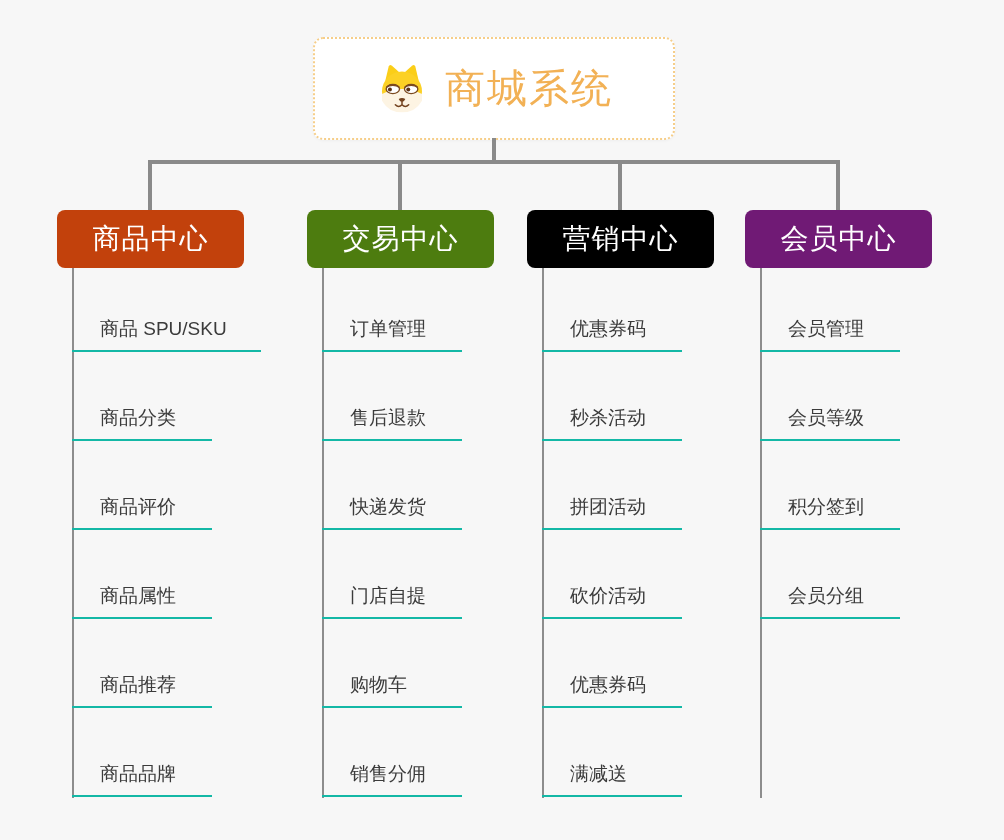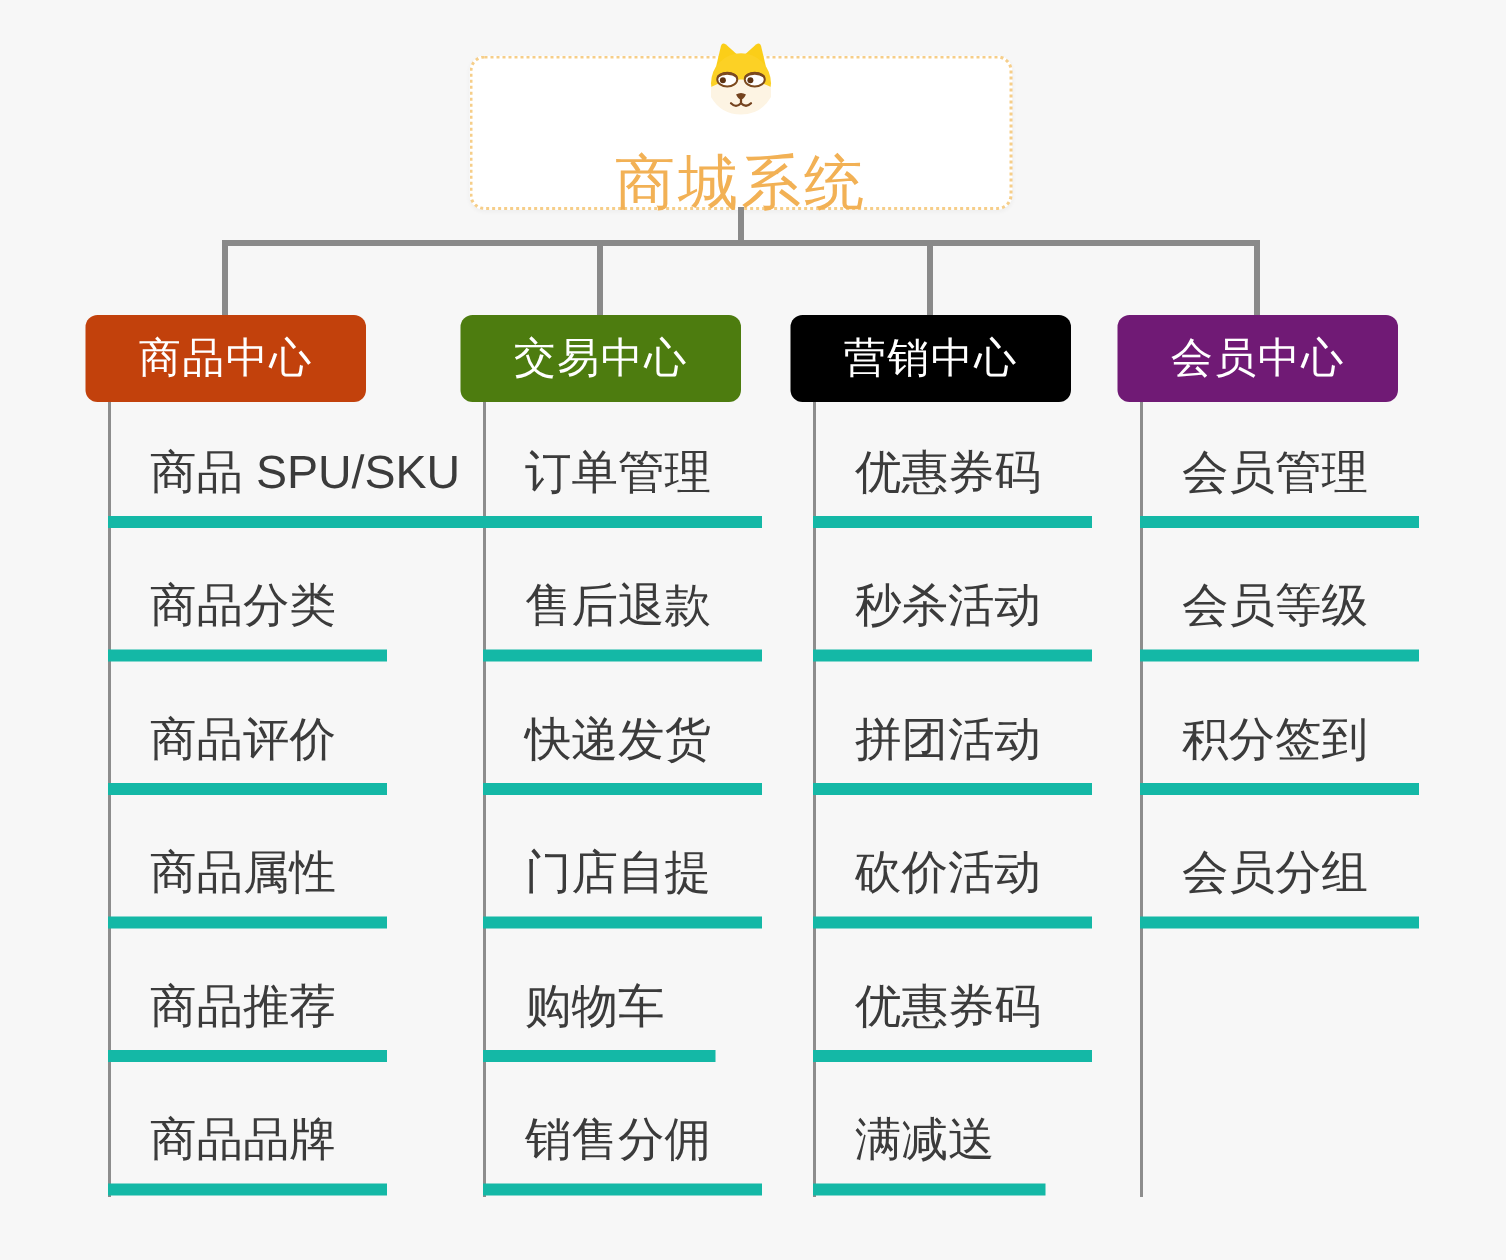--- a/index.html
+++ b/index.html
@@ -12,21 +12,20 @@
   .canvas { position:relative; width:1004px; height:840px; }
 
   
   .root-node {
     position:absolute; left:313px; top:37px; width:362px; height:103px;
     background:#ffffff;
     border:2px dotted #f6ce89;
     border-radius:10px;
     display:flex; align-items:center; justify-content:center; gap:16px;
     box-shadow:0 1px 3px rgba(0,0,0,0.04);
-    flex-direction:column;
   }
   .root-title {
     font-size:40px; letter-spacing:2px; color:#f2b155; font-weight:400;
     white-space:nowrap;
   }
   .dog { width:54px; height:50px; display:inline-flex; }
 
   
   .stem  { position:absolute; left:492px; top:138px; width:4px; height:26px; background:#8a8a8a; }
   .rail  { position:absolute; left:148px; top:160px; width:692px; height:4px; background:#8a8a8a; border-radius:2px; }
@@ -49,22 +48,22 @@
     background:#8d8d8d;
   }
 
   .children {
     position:absolute; left:15px; top:53px; list-style:none;
   }
   .children li {
     height:89px; width:max-content; min-width:140px;
     display:flex; align-items:flex-end;
     padding:0 34px 8px 28px;
-    border-bottom:8px solid #14b8a6;
-    font-size:31px; color:#3b3b3b; white-space:nowrap;
+    border-bottom:2px solid #14b8a6;
+    font-size:19px; color:#3b3b3b; white-space:nowrap;
     cursor:pointer;
   }
 </style>
 </head>
 <body>
 
 <div class="canvas">
 
   <div class="root-node">
     <span class="dog">

